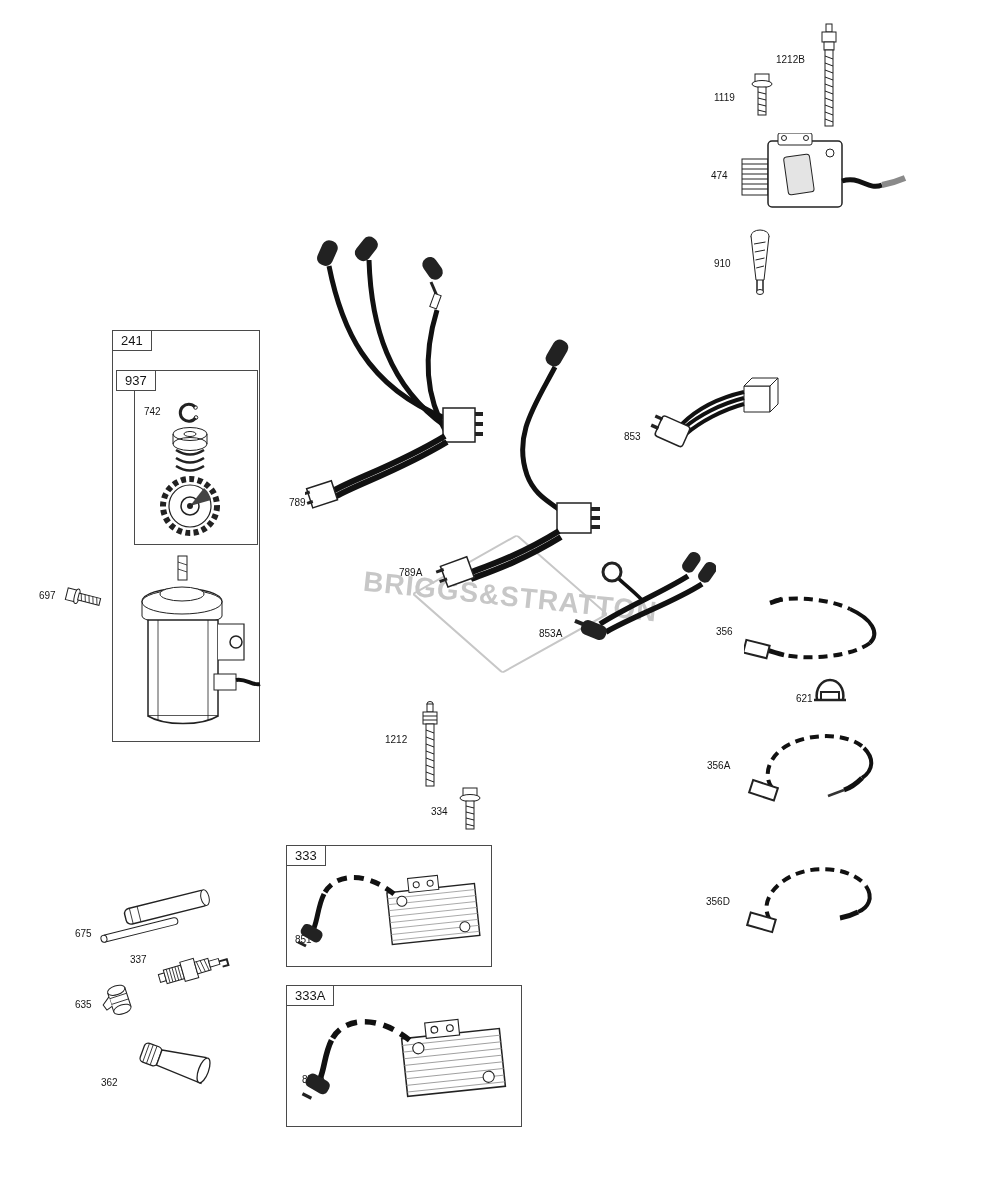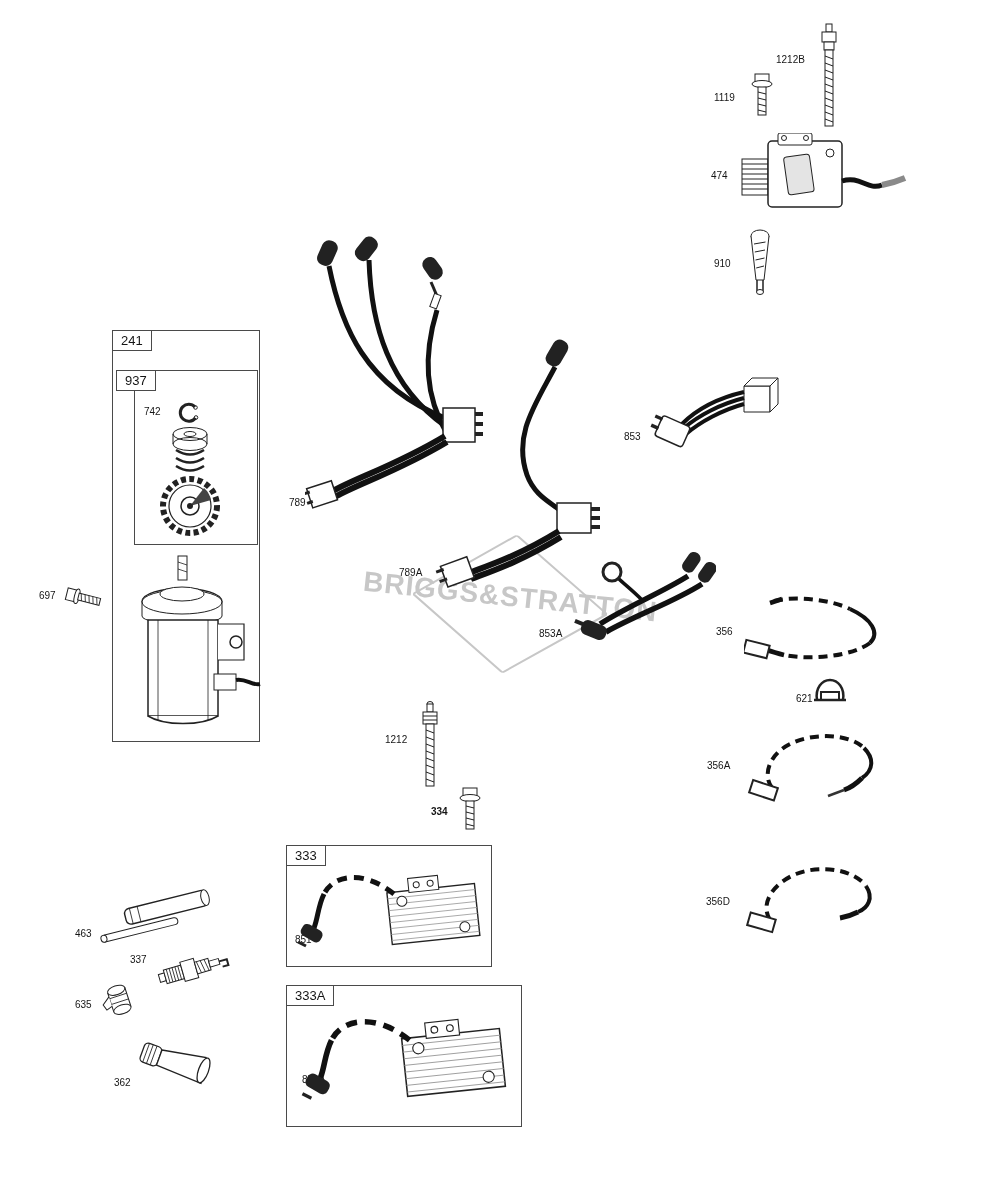--- a/index.html
+++ b/index.html
@@ -247,21 +247,21 @@
   <div class="part-label" style="left:385px; top:734px;">1212</div>
   <svg class="illus" style="left:414px; top:700px;" width="32" height="95" viewBox="0 0 32 95">
     <ellipse cx="16" cy="4" rx="3" ry="2.5" fill="#fff" stroke="#222"></ellipse>
     <rect x="13" y="4" width="6" height="8" fill="#fff" stroke="#222"></rect>
     <rect x="9" y="12" width="14" height="12" fill="#fff" stroke="#222"></rect>
     <path d="M9 16 h14 M9 20 h14" stroke="#222" stroke-width="1"></path>
     <rect x="12" y="24" width="8" height="62" fill="#fff" stroke="#222"></rect>
     <path d="M12 30 l8 3 M12 37 l8 3 M12 44 l8 3 M12 51 l8 3 M12 58 l8 3 M12 65 l8 3 M12 72 l8 3 M12 79 l8 3" stroke="#222" stroke-width="1"></path>
   </svg>
 
-  <div class="part-label" style="left:431px; top:806px;font-weight:bold;">334</div>
+  <div class="part-label" style="left:431px; top:806px;">334</div>
   <svg class="illus" style="left:458px; top:786px;" width="24" height="48" viewBox="0 0 24 48">
     <rect x="5" y="2" width="14" height="9" fill="#fff" stroke="#222"></rect>
     <ellipse cx="12" cy="12" rx="10" ry="3.5" fill="#fff" stroke="#222"></ellipse>
     <rect x="8" y="15" width="8" height="28" fill="#fff" stroke="#222"></rect>
     <path d="M8 20 l8 2 M8 26 l8 2 M8 32 l8 2 M8 38 l8 2" stroke="#222" stroke-width="1"></path>
   </svg>
 
   <div class="part-label" style="left:295px; top:934px;">851</div>
   <svg class="illus" style="left:294px; top:860px;" width="190" height="100" viewBox="0 0 190 100">
     <g transform="rotate(-6 140 60)">
@@ -284,21 +284,21 @@
   <div class="part-label" style="left:706px; top:896px;">356D</div>
   <svg class="illus" style="left:742px; top:860px;" width="142" height="80" viewBox="0 0 142 80">
     <path d="M28 60 C 18 44, 30 24, 54 14 C 80 4, 112 10, 124 26" stroke="#111" stroke-width="4" fill="none" stroke-dasharray="9 6"></path>
     <path d="M124 26 C 132 38, 126 48, 116 52" stroke="#111" stroke-width="4" fill="none"></path>
     <path d="M116 52 C 110 55, 104 57, 98 58" stroke="#111" stroke-width="5" fill="none"></path>
     <g transform="rotate(16 20 64)">
         <rect x="6" y="56" width="26" height="13" fill="#fff" stroke="#222" stroke-width="2"></rect>
       </g>
   </svg>
 
-  <div class="part-label" style="left:75px; top:928px;">463</div>
+  <div class="part-label" style="left:75px; top:928px;">675</div>
   <svg class="illus" style="left:96px; top:884px;" width="120" height="64" viewBox="0 0 120 64">
     <g transform="rotate(-14 60 32)">
       <rect x="2" y="38" width="78" height="7" rx="3.5" fill="#fff" stroke="#222"></rect>
       <ellipse cx="4" cy="41.5" rx="3" ry="3.5" fill="#fff" stroke="#222"></ellipse>
       <rect x="30" y="18" width="84" height="16" rx="5" fill="#fff" stroke="#222" stroke-width="1.4"></rect>
       <ellipse cx="112" cy="26" rx="4" ry="8" fill="#fff" stroke="#222"></ellipse>
       <path d="M36 18 v16 M44 18 v16" stroke="#222" stroke-width="0.8"></path>
     </g>
   </svg>
 
@@ -339,21 +339,21 @@
       <circle cx="140" cy="23" r="3" fill="none" stroke="#222"></circle>
     </g>
     <path d="M100 34 C 70 10, 40 14, 30 34" stroke="#111" stroke-width="5" fill="none" stroke-dasharray="10 7"></path>
     <path d="M30 34 C 24 46, 24 58, 20 68" stroke="#111" stroke-width="5" fill="none"></path>
     <g transform="rotate(30 16 74)">
         <rect x="6" y="66" width="22" height="13" rx="5" fill="#222"></rect>
       </g>
     <path d="M4 82 l8 4" stroke="#222" stroke-width="3"></path>
   </svg>
 
-  <div class="part-label" style="left:114px; top:1077px;">362</div>
+  <div class="part-label" style="left:101px; top:1077px;">362</div>
   <svg class="illus" style="left:134px; top:1040px;" width="84" height="60" viewBox="0 0 84 60">
     <g transform="rotate(20 42 30)">
       <rect x="4" y="14" width="18" height="20" rx="4" fill="#fff" stroke="#222" stroke-width="1.3"></rect>
       <path d="M8 14 v20 M12 14 v20 M16 14 v20" stroke="#222" stroke-width="0.8"></path>
       <path d="M22 16 L 66 8 L 70 34 L 22 32 Z" fill="#fff" stroke="#222" stroke-width="1.3"></path>
       <ellipse cx="68" cy="21" rx="5" ry="13" fill="#fff" stroke="#222" stroke-width="1.3"></ellipse>
     </g>
   </svg>
 
 

